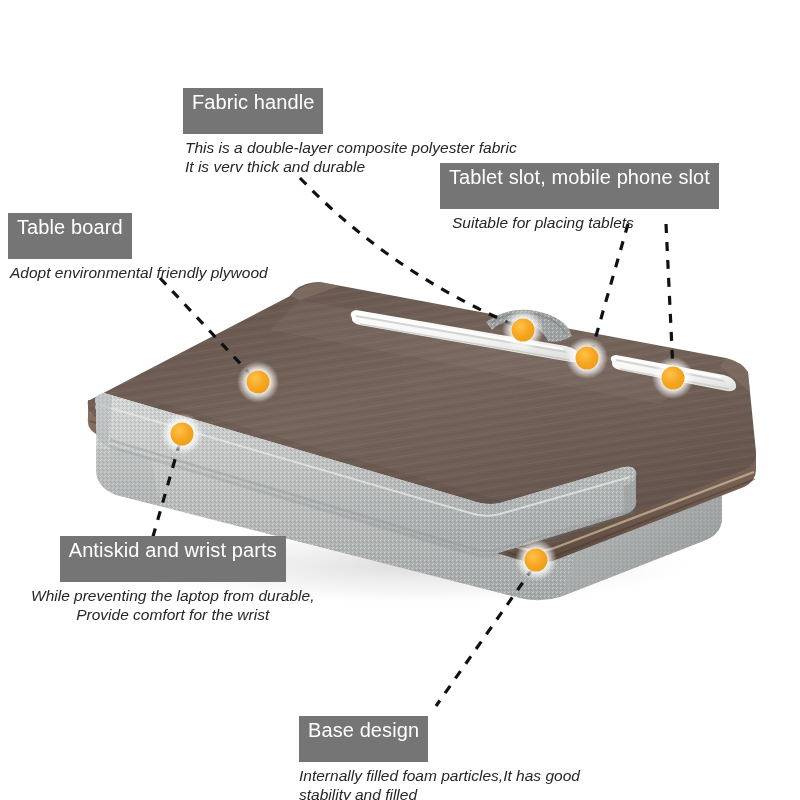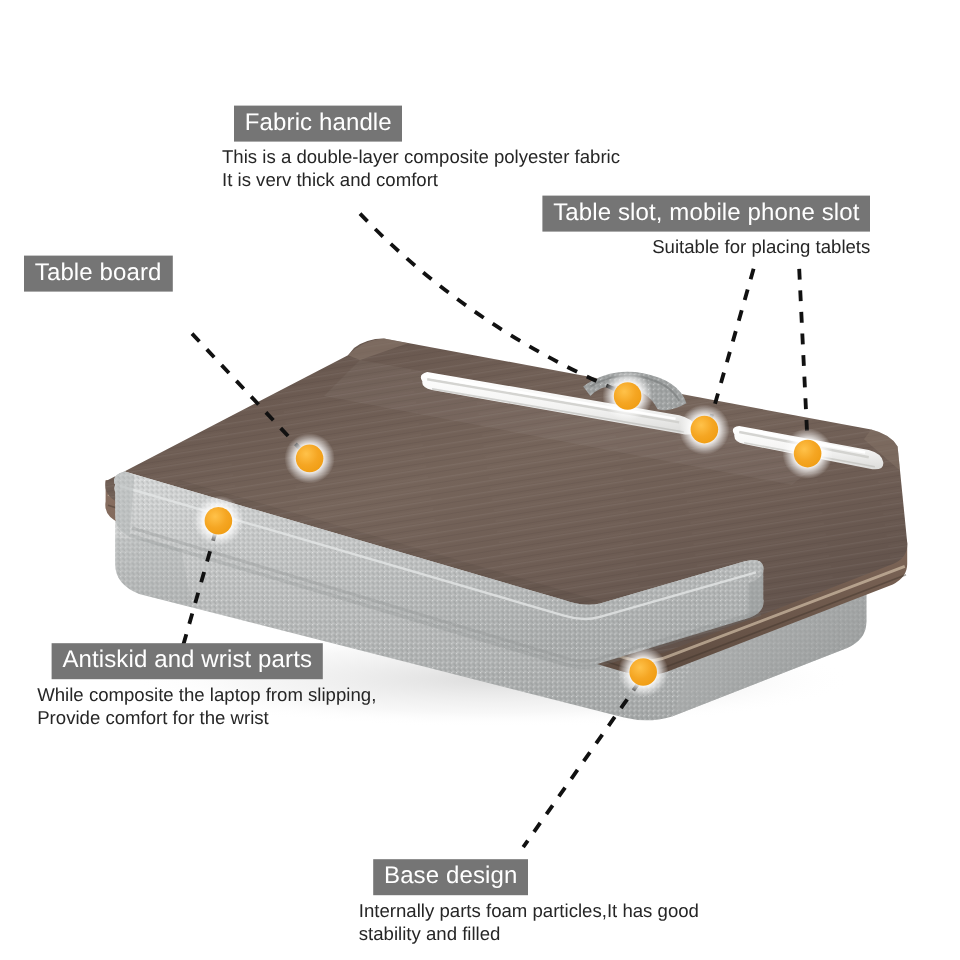--- a/index.html
+++ b/index.html
@@ -30,46 +30,46 @@
   
   .callout {
     position: absolute;
   }
   .callout-badge {
     display: inline-block;
     background: #757575;
     color: #ffffff;
     font-size: 20px;
     line-height: 1.25;
-    padding: 2px 9px 3px 9px;
+    padding: 2px 9px 19px 9px;
     white-space: nowrap;
     letter-spacing: 0.1px;
-    margin-left: 12px;
   }
   .callout-desc {
     color: #262626;
     font-size: 15.5px;
     line-height: 1.22;
     white-space: nowrap;
     margin-top: 5px;
   }
   .callout-desc .line {
     display: block;
+    font-style: italic;
   }
   
   #callout-fabric-handle      { left: 183px; top: 88px; }
   #callout-fabric-handle .callout-desc { margin-left: 2px; }
 
   #callout-tablet-slot        { left: 440px; top: 163px; }
-  #callout-tablet-slot .callout-desc { margin-left: 12px; text-align: right; }
+  #callout-tablet-slot .callout-desc { margin-left: 12px; }
 
   #callout-table-board        { left: 8px;  top: 213px; }
   #callout-table-board .callout-desc { margin-left: 2px; }
 
-  #callout-antiskid           { left: 31px;  top: 536px; }
+  #callout-antiskid           { left: 31px;  top: 536px; text-align: center; }
   #callout-antiskid .callout-desc { margin-left: 0px; }
 
   #callout-base-design        { left: 299px; top: 716px; }
   #callout-base-design .callout-desc { margin-left: 0px; }
 </style>
 </head>
 <body>
 
 <div id="infographic">
 
@@ -356,44 +356,47 @@
         <circle cx="536" cy="560" r="21" fill="url(#markerGlow)"></circle>
         <circle cx="536" cy="560" r="11.5" fill="url(#markerFill)"></circle>
       </g>
     </g>
   </svg>
 
   <div class="callout" id="callout-fabric-handle">
     <div class="callout-badge">Fabric handle</div>
     <div class="callout-desc">
       <span class="line">This is a double-layer composite polyester fabric</span>
-      <span class="line">It is verv thick and comfort</span>
+      <span class="line">It is verv thick and durable</span>
     </div>
   </div>
 
   <div class="callout" id="callout-tablet-slot">
-    <div class="callout-badge">Table slot, mobile phone slot</div>
+    <div class="callout-badge">Tablet slot, mobile phone slot</div>
     <div class="callout-desc">
       <span class="line">Suitable for placing tablets</span>
     </div>
   </div>
 
   <div class="callout" id="callout-table-board">
     <div class="callout-badge">Table board</div>
+    <div class="callout-desc">
+      <span class="line">Adopt environmental friendly plywood</span>
+    </div>
   </div>
 
   <div class="callout" id="callout-antiskid">
     <div class="callout-badge">Antiskid and wrist parts</div>
     <div class="callout-desc">
-      <span class="line">While composite the laptop from slipping,</span>
+      <span class="line">While preventing the laptop from durable,</span>
       <span class="line">Provide comfort for the wrist</span>
     </div>
   </div>
 
   <div class="callout" id="callout-base-design">
     <div class="callout-badge">Base design</div>
     <div class="callout-desc">
-      <span class="line">Internally parts foam particles,It has good</span>
+      <span class="line">Internally filled foam particles,It has good</span>
       <span class="line">stability and filled</span>
     </div>
   </div>
 
 </div>
 
 </body></html>

